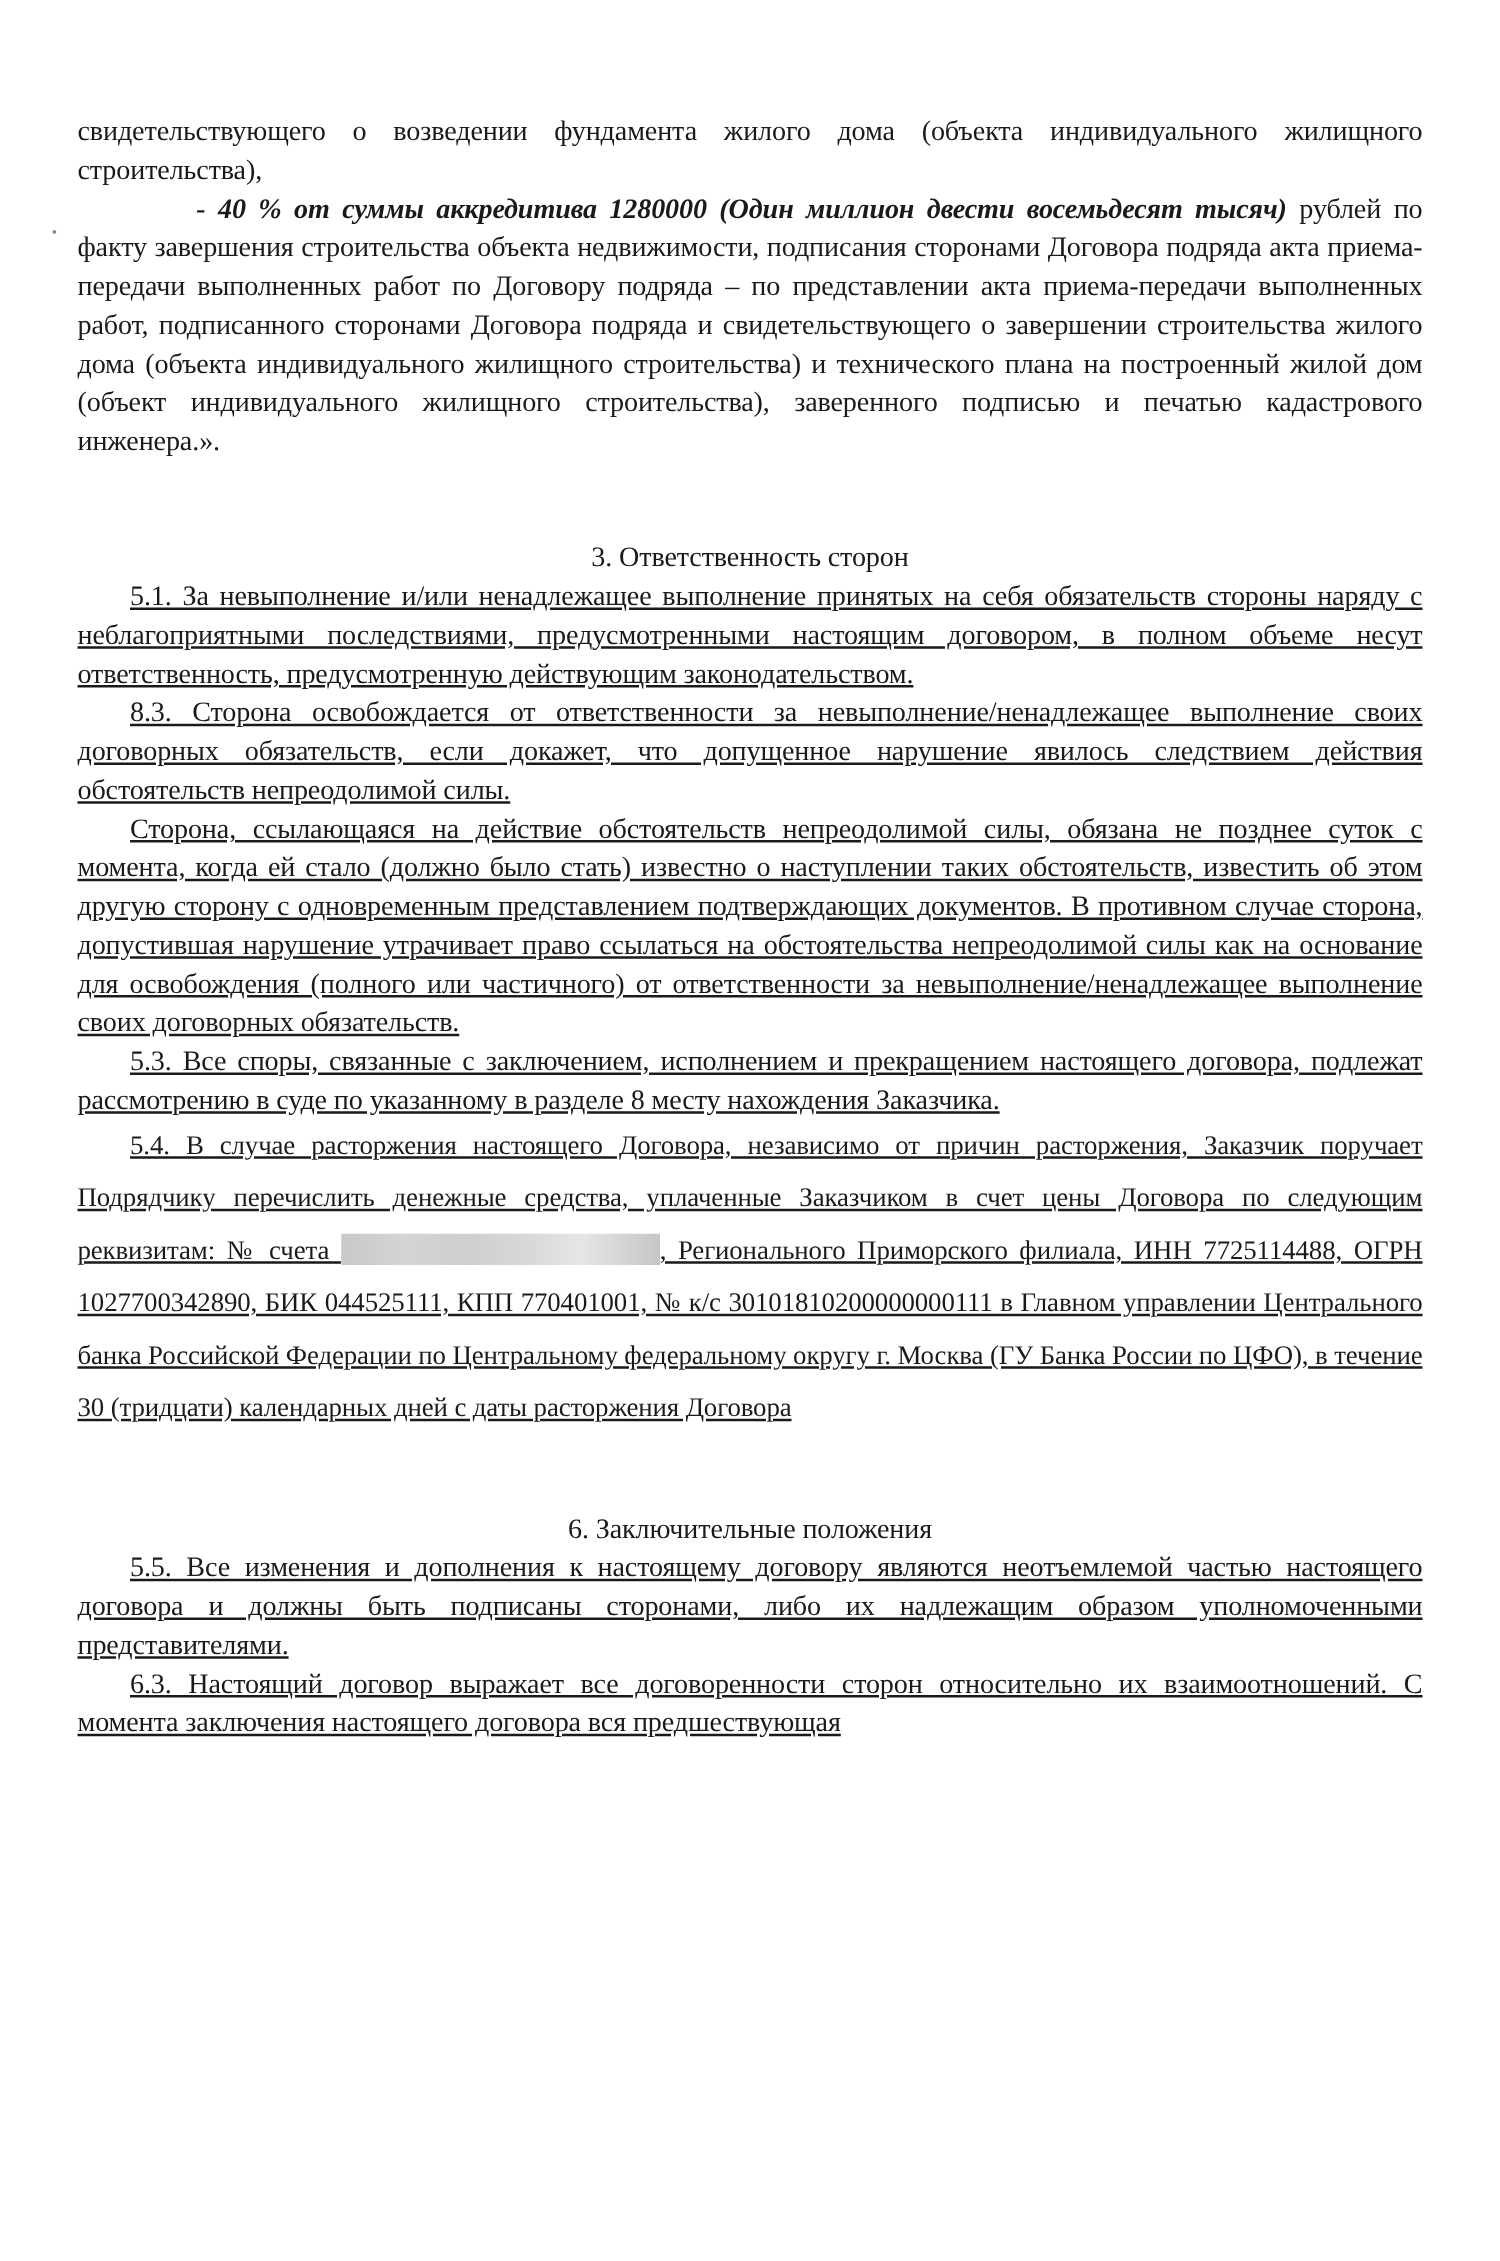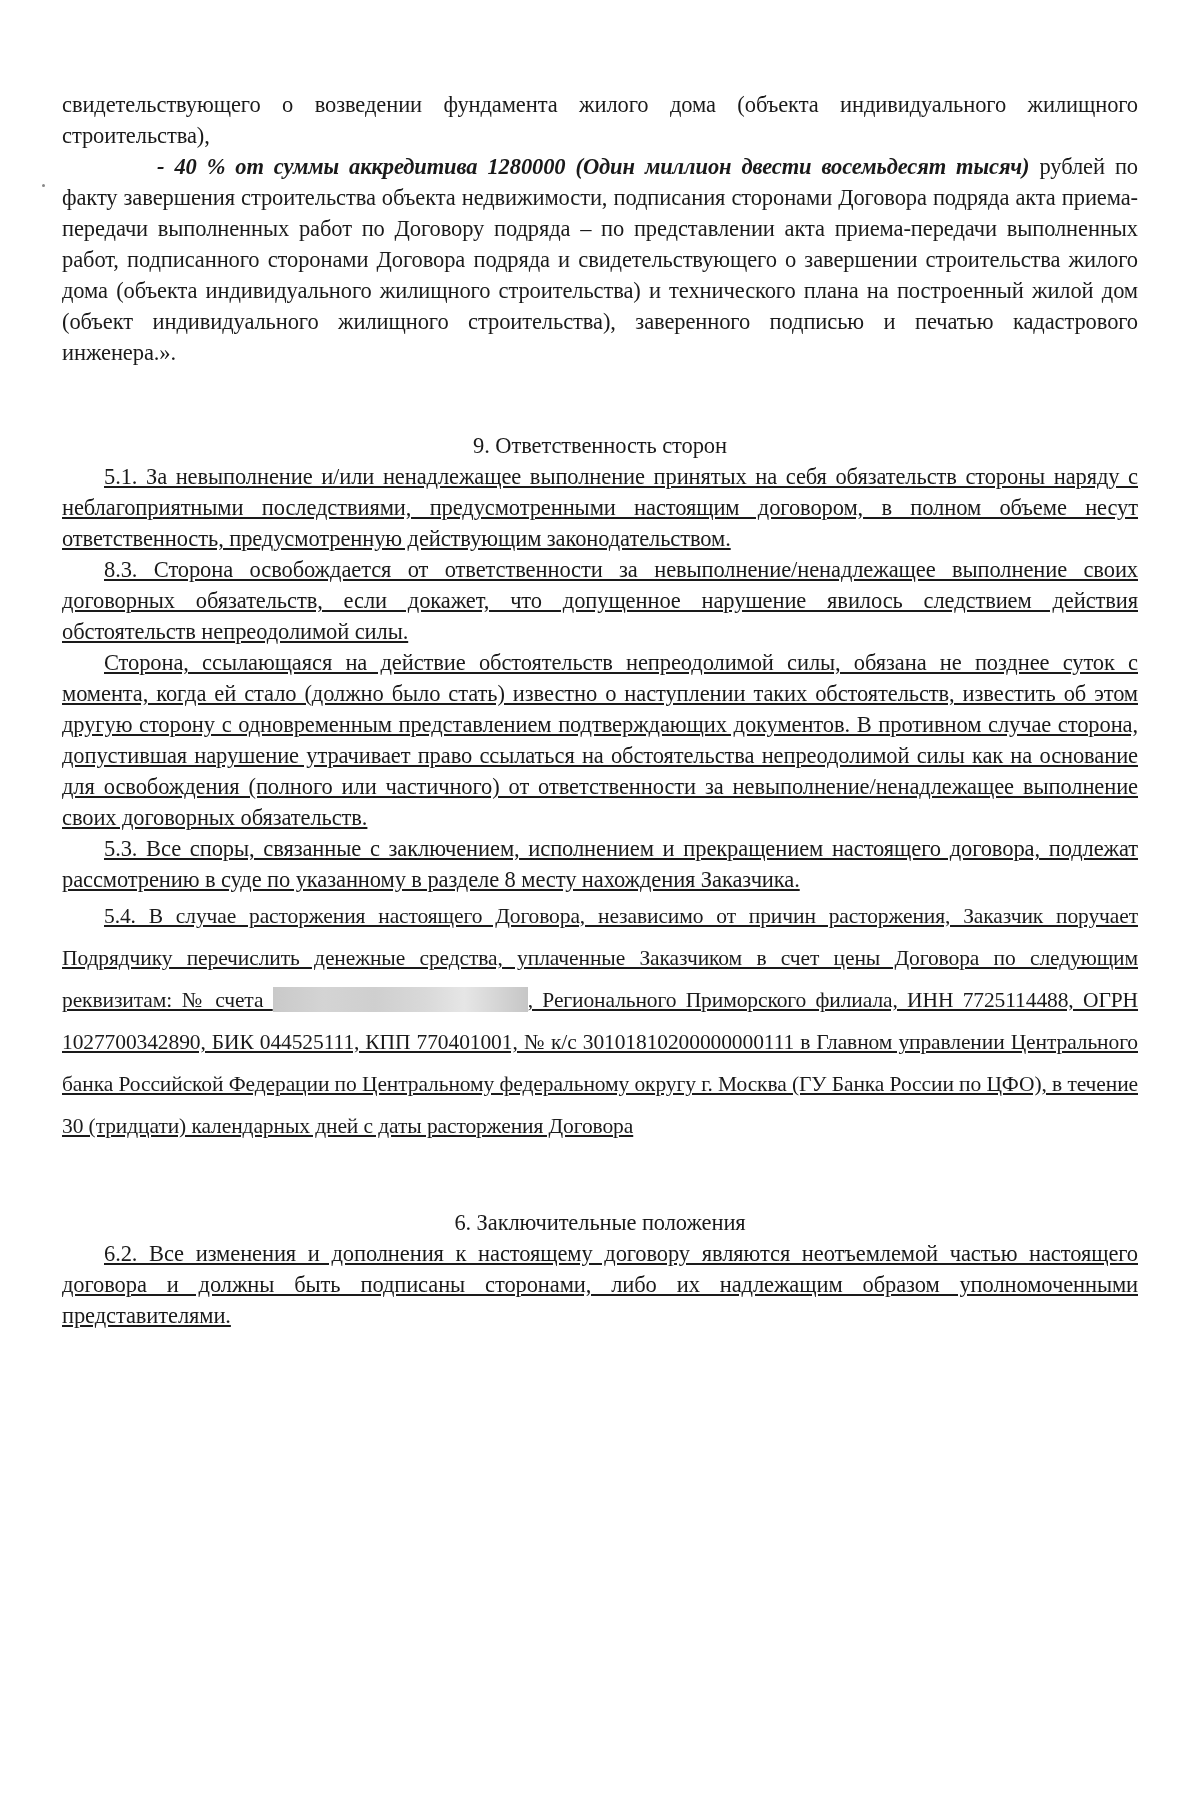--- a/index.html
+++ b/index.html
@@ -28,24 +28,25 @@
 <body>
 
 <div class="speck" style="left:42px; top:184px;"></div>
 
 <div class="page">
   <p>свидетельствующего о возведении фундамента жилого дома (объекта индивидуального жилищного строительства),</p>
   <p class="indent2"><b>- 40 % от суммы аккредитива 1280000 (Один миллион двести восемьдесят тысяч)</b><span> рублей по факту завершения строительства объекта недвижимости, подписания сторонами Договора подряда акта приема-передачи выполненных работ по Договору подряда – по представлении акта приема-передачи выполненных работ, подписанного сторонами Договора подряда и свидетельствующего о завершении строительства жилого дома (объекта индивидуального жилищного строительства) и технического плана на построенный жилой дом (объект индивидуального жилищного строительства), заверенного подписью и печатью кадастрового инженера.».</span></p>
 
   <div class="gap1"></div>
 
-  <p class="heading">9. Ответственность сторон</p>
+  <p class="heading">3. Ответственность сторон</p>
   <p class="indent">5.1. За невыполнение и/или ненадлежащее выполнение принятых на себя обязательств стороны наряду с неблагоприятными последствиями, предусмотренными настоящим договором, в полном объеме несут ответственность, предусмотренную действующим законодательством.</p>
   <p class="indent">8.3. Сторона освобождается от ответственности за невыполнение/ненадлежащее выполнение своих договорных обязательств, если докажет, что допущенное нарушение явилось следствием действия обстоятельств непреодолимой силы.</p>
   <p class="indent">Сторона, ссылающаяся на действие обстоятельств непреодолимой силы, обязана не позднее суток с момента, когда ей стало (должно было стать) известно о наступлении таких обстоятельств, известить об этом другую сторону с одновременным представлением подтверждающих документов. В противном случае сторона, допустившая нарушение утрачивает право ссылаться на обстоятельства непреодолимой силы как на основание для освобождения (полного или частичного) от ответственности за невыполнение/ненадлежащее выполнение своих договорных обязательств.</p>
   <p class="indent">5.3. Все споры, связанные с заключением, исполнением и прекращением настоящего договора, подлежат рассмотрению в суде по указанному в разделе 8 месту нахождения Заказчика.</p>
   <p class="indent tight" style="font-size:21.5px;"><span>5.4. В случае расторжения настоящего Договора, независимо от причин расторжения, Заказчик поручает Подрядчику перечислить денежные средства, уплаченные Заказчиком в счет цены Договора по следующим реквизитам: № счета </span><span class="redacted"></span><span>, Регионального Приморского филиала, ИНН 7725114488, ОГРН 1027700342890, БИК 044525111, КПП 770401001, № к/с 30101810200000000111 в Главном управлении Центрального банка Российской Федерации по Центральному федеральному округу г. Москва (ГУ Банка России по ЦФО), в течение 30 (тридцати) календарных дней с даты расторжения Договора</span></p>
 
   <div class="gap2"></div>
 
   <p class="heading">6. Заключительные положения</p>
-  <p class="indent">6.2. Все изменения и дополнения к настоящему договору являются неотъемлемой частью настоящего договора и должны быть подписаны сторонами, либо их надлежащим образом уполномоченными представителями.</p>
+  <p class="indent">5.5. Все изменения и дополнения к настоящему договору являются неотъемлемой частью настоящего договора и должны быть подписаны сторонами, либо их надлежащим образом уполномоченными представителями.</p>
+  <p class="indent">6.3. Настоящий договор выражает все договоренности сторон относительно их взаимоотношений. С момента заключения настоящего договора вся предшествующая</p>
 </div>
 
 </body></html>

